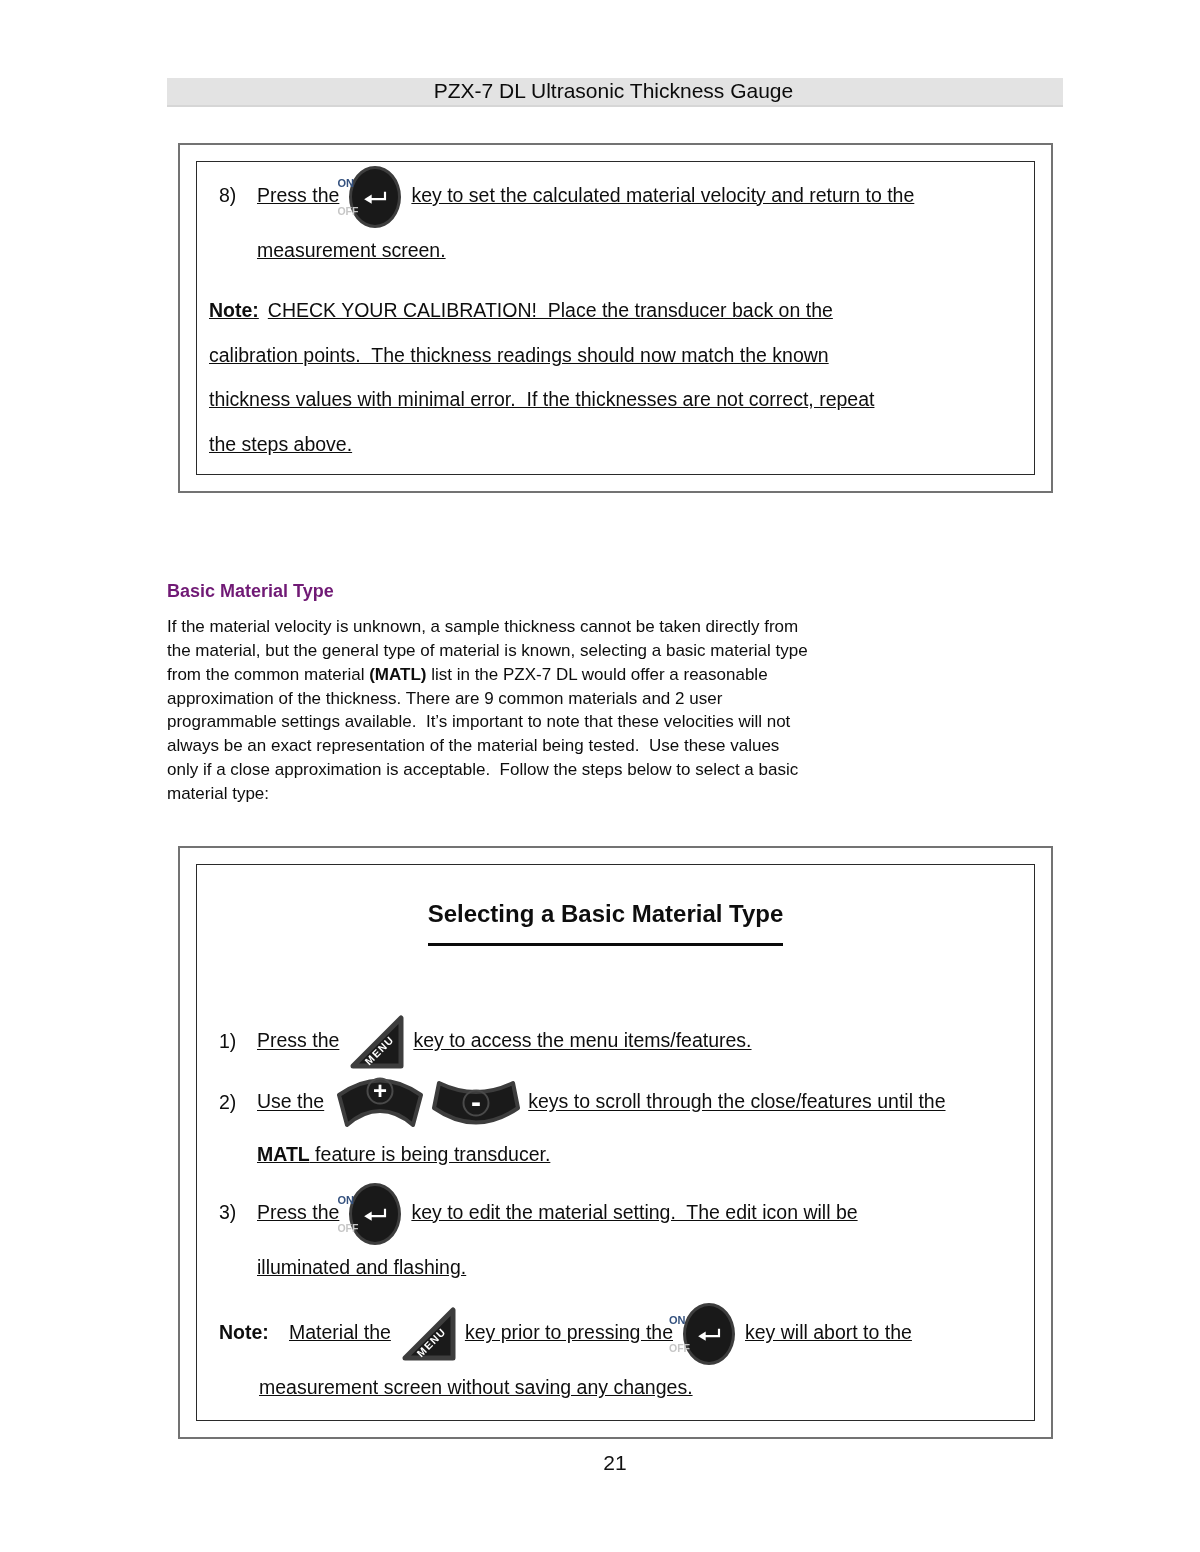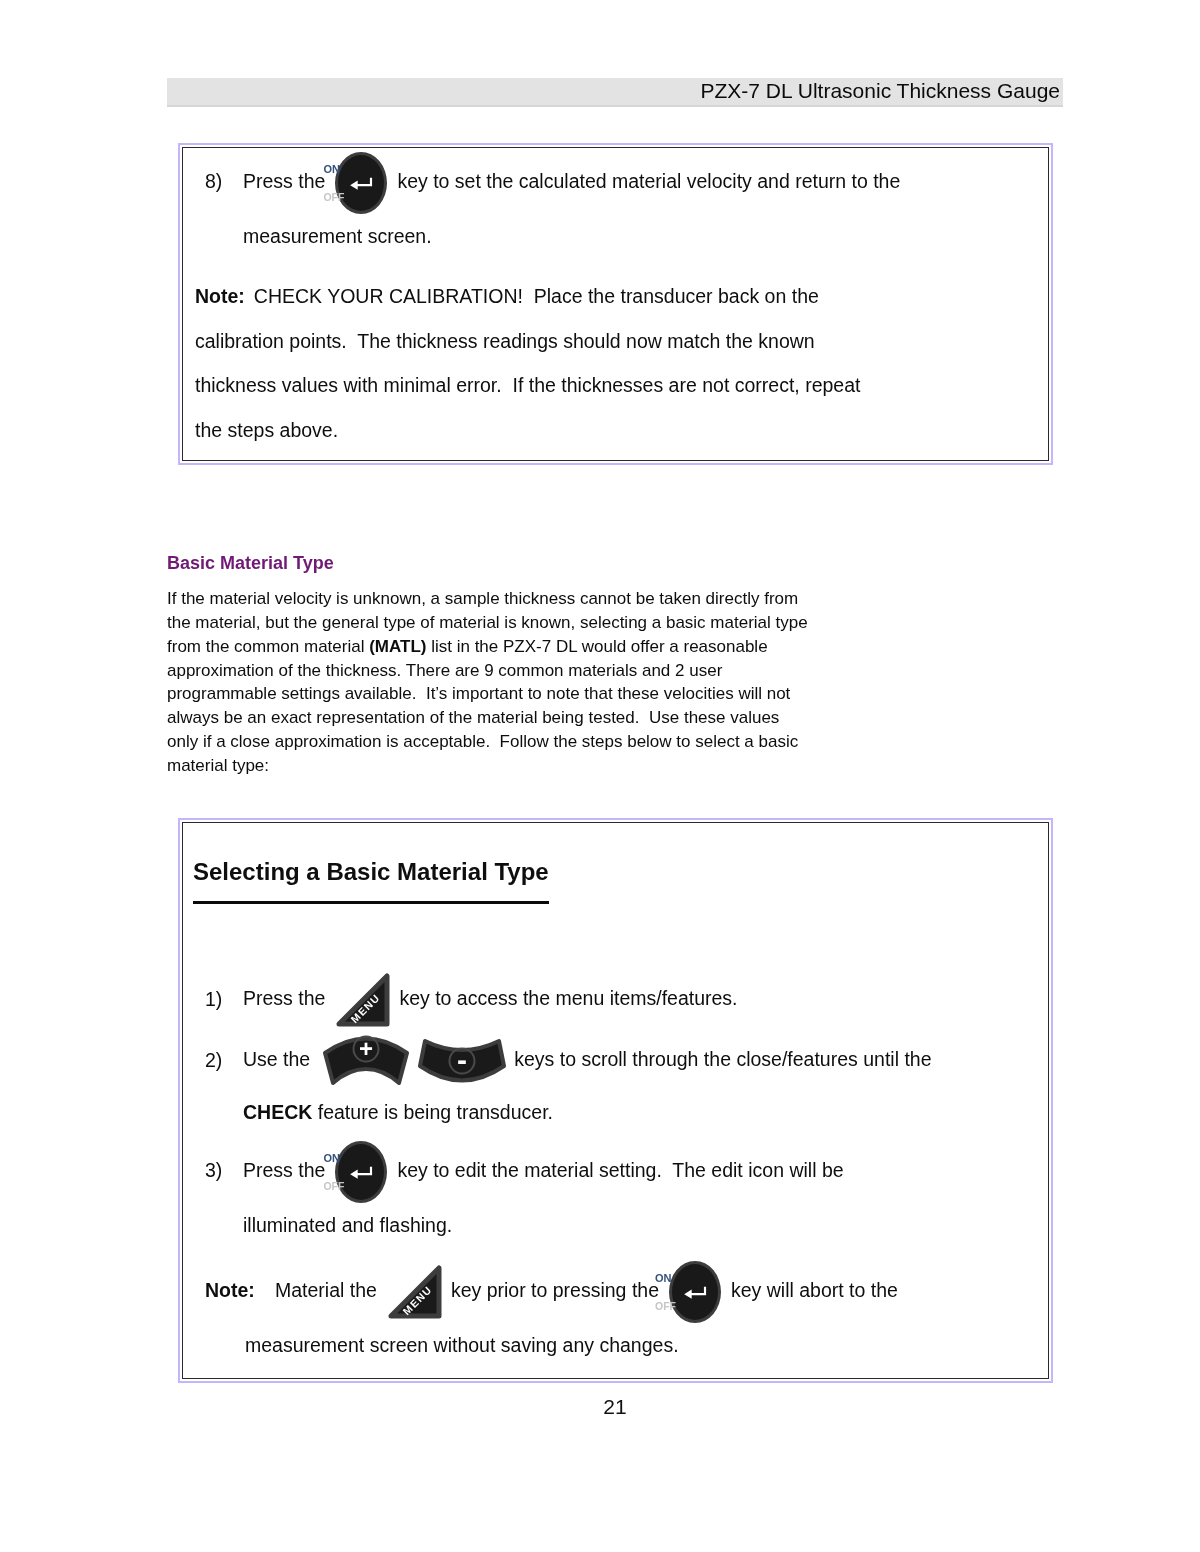--- a/index.html
+++ b/index.html
@@ -4,41 +4,41 @@
 <style>
   html,body{margin:0;padding:0;background:#ffffff;}
   .page{
     width:1200px;height:1552px;box-sizing:border-box;position:relative;
     background:#ffffff;color:#0d0d0d;
     font-family:"Liberation Sans","DejaVu Sans",sans-serif;
     padding:78px 137px 0 167px;overflow:hidden;
   }
   
   .hdr{height:27px;background:#e3e3e3;border-bottom:2px solid #d6d6d6;
-       text-align:right;font-size:21px;line-height:26px;padding-right:3px;color:#0b0b0b;}
+       text-align:center;font-size:21px;line-height:26px;padding-right:3px;color:#0b0b0b;}
   
-  .dbox{border:2px solid #c4b5fd;padding:2px;}
+  .dbox{border:2px solid #737373;padding:16px;text-decoration:underline;}
   .dbox-inner{border:1px solid #2a2a2a;padding:4px 30px 8px 10px;
               font-size:19.5px;line-height:2.28;color:#0e0e0e;}
   .box1{margin:36px 10px 0 11px;}
   .box2{margin:40px 10px 0 11px;}
   .box2 .dbox-inner{padding-top:6px;padding-bottom:10px;}
   
   .step{white-space:pre-line;padding-left:50px;text-indent:-38px;}
   .num{display:inline-block;width:38px;text-indent:0;}
   .note1{white-space:pre-line;margin-top:16px;padding-left:2px;}
   .note-label{font-weight:bold;margin-right:9px;}
   .note2{white-space:pre-line;padding-left:52px;text-indent:-40px;margin-top:14px;}
   .note2 .note-label{display:inline-block;width:70px;text-indent:0;margin-right:0;}
   .b{font-weight:bold;margin-top:13px;}
   
   .sec-h{font-size:18px;font-weight:bold;margin:88px 0 0 0;color:#701a75;}
   .para{font-size:17px;line-height:1.4;margin:13px 0 0 0;white-space:pre-line;}
   
-  .box2-title{margin-top:16px;}
+  .box2-title{text-align:center;margin-top:16px;}
   .box2-title span{display:inline-block;font-size:24px;font-weight:bold;
                    border-bottom:3px solid #0a0a0a;padding-bottom:2px;}
   .step1{margin-top:66px;}
   .step2{margin-top:2px;}
   .step3{margin-top:6px;}
   
   .key-enter{display:inline-flex;flex-direction:column;align-items:center;justify-content:center;
              gap:1px;width:52px;height:62px;border-radius:50%;background:#191919;
              border:3px solid #3d3d3d;vertical-align:middle;margin:0 10px;line-height:1;box-sizing:border-box;}
   .kon{font-size:11px;font-weight:bold;color:#34517e;}
@@ -91,21 +91,21 @@
 
       <div class="step step2"><span class="num">2)</span><span>Use the</span><svg class="ksvg kplus" width="96" height="58" viewBox="0 0 96 58">
             <path d="M7 21 Q48 -8 89 21 L81 51 Q65 37 48 37 Q31 37 15 51 Z" fill="#1a1a1a" stroke="#3d3d3d" stroke-width="4" stroke-linejoin="round"></path>
             <circle cx="48" cy="17" r="12.5" fill="none" stroke="#4a4a4a" stroke-width="2"></circle>
             <text x="48" y="25" text-anchor="middle" fill="#ffffff" font-size="24" font-weight="bold">+</text>
           </svg><svg class="ksvg kminus" width="88" height="56" viewBox="0 0 88 56">
             <path d="M7 8 Q44 26 81 8 L86 33 Q44 62 2 33 Z" fill="#1a1a1a" stroke="#3d3d3d" stroke-width="4" stroke-linejoin="round"></path>
             <circle cx="44" cy="28" r="12.5" fill="none" stroke="#4a4a4a" stroke-width="2"></circle>
             <text x="44" y="37" text-anchor="middle" fill="#ffffff" font-size="30" font-weight="bold">-</text>
           </svg><span>keys to scroll through the close/features until the
-</span><span class="b">CHECK</span><span> feature is being transducer.</span></div>
+</span><span class="b">MATL</span><span> feature is being transducer.</span></div>
 
       <div class="step step3"><span class="num">3)</span><span>Press the</span><span class="key-enter"><span class="kon">ON</span><svg width="26" height="15" viewBox="0 0 30 18">
               <path d="M27 2 V11 H10" fill="none" stroke="#ffffff" stroke-width="2.6"></path>
               <path d="M11 5.5 L11 16.5 L2 11 Z" fill="#ffffff"></path>
             </svg><span class="koff">OFF</span></span><span>key to edit the material setting.&nbsp; The edit icon will be
 illuminated and flashing.</span></div>
 
       <div class="note2"><span class="note-label">Note:</span><span>Material the</span><svg class="ksvg" width="58" height="60" viewBox="0 0 58 60">
             <path d="M54 6 L54 54 L6 54 Z" fill="#1a1a1a" stroke="#3d3d3d" stroke-width="5" stroke-linejoin="round"></path>
             <text x="35" y="41" text-anchor="middle" transform="rotate(-45 35 41)" fill="#ffffff" font-size="10.5" font-weight="bold" letter-spacing="1.2">MENU</text>

